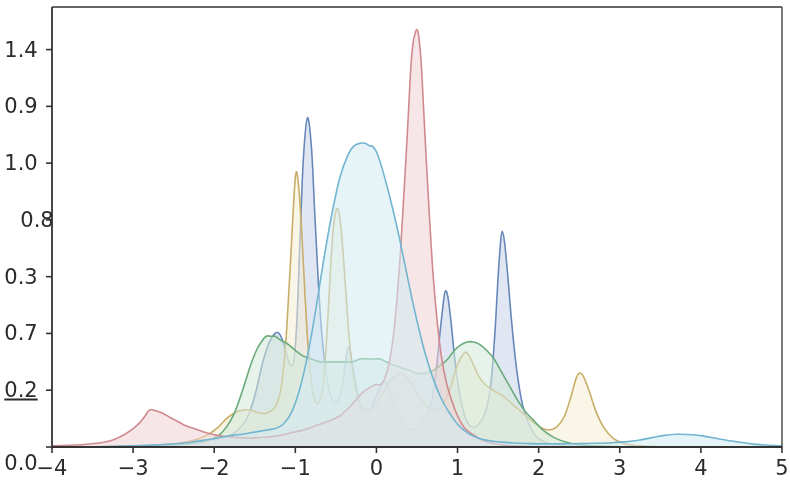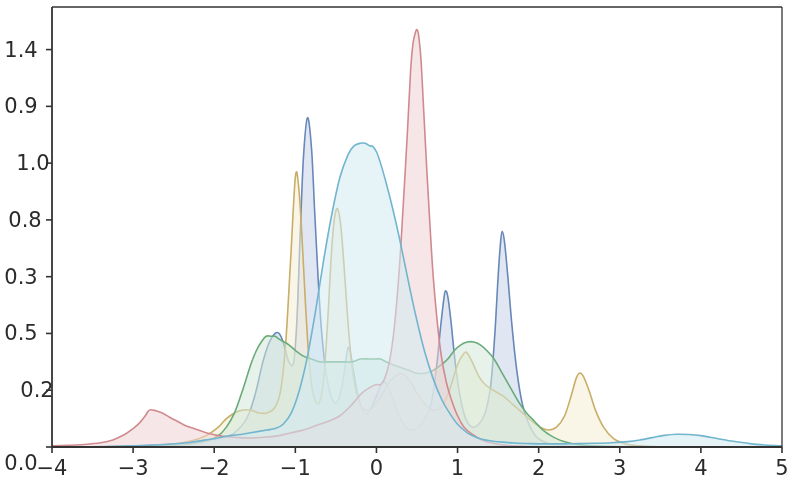--- a/index.html
+++ b/index.html
@@ -106,21 +106,21 @@
       <div class="tick-label xtick-label" style="left: 133.111px; top: 458px;">−3</div>
       <div class="tick-label xtick-label" style="left: 214.222px; top: 458px;">−2</div>
       <div class="tick-label xtick-label" style="left: 295.333px; top: 458px;">−1</div>
       <div class="tick-label xtick-label" style="left: 376.444px; top: 458px;">0</div>
       <div class="tick-label xtick-label" style="left: 457.556px; top: 458px;">1</div>
       <div class="tick-label xtick-label" style="left: 538.667px; top: 458px;">2</div>
       <div class="tick-label xtick-label" style="left: 619.778px; top: 458px;">3</div>
       <div class="tick-label xtick-label" style="left: 700.889px; top: 458px;">4</div>
       <div class="tick-label xtick-label" style="left: 782px; top: 458px;">5</div>
       <div class="tick-label ytick-label" style="left: 0px; width: 42px; top: 463px;">0.0</div>
-      <div class="tick-label ytick-label" style="left: 16px; width: 42px; top: 390.226px;">0.2</div>
-      <div class="tick-label ytick-label" style="left: 0px; width: 42px; top: 333.452px;">0.5</div>
+      <div class="tick-label ytick-label" style="left: 0px; width: 42px; top: 390.226px; text-decoration: underline;">0.2</div>
+      <div class="tick-label ytick-label" style="left: 0px; width: 42px; top: 333.452px;">0.7</div>
       <div class="tick-label ytick-label" style="left: 0px; width: 42px; top: 276.677px;">0.3</div>
-      <div class="tick-label ytick-label" style="left: 4px; width: 42px; top: 219.903px;">0.8</div>
-      <div class="tick-label ytick-label" style="left: 12px; width: 42px; top: 163.129px;">1.0</div>
+      <div class="tick-label ytick-label" style="left: 16px; width: 42px; top: 219.903px;">0.8</div>
+      <div class="tick-label ytick-label" style="left: 0px; width: 42px; top: 163.129px;">1.0</div>
       <div class="tick-label ytick-label" style="left: 0px; width: 42px; top: 106.355px;">0.9</div>
       <div class="tick-label ytick-label" style="left: 0px; width: 42px; top: 49.5806px;">1.4</div>
     </div>
 </div>
 
 </body></html>

